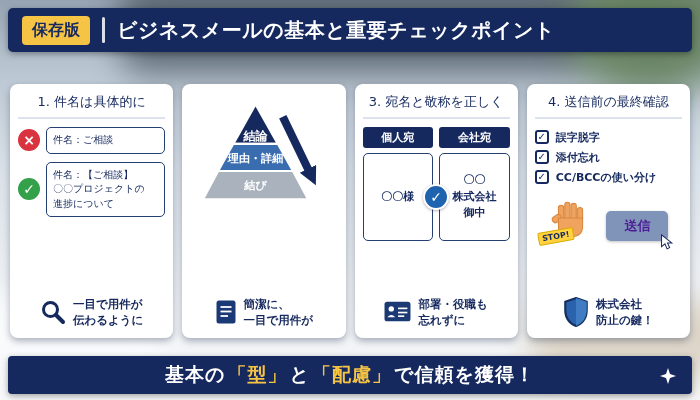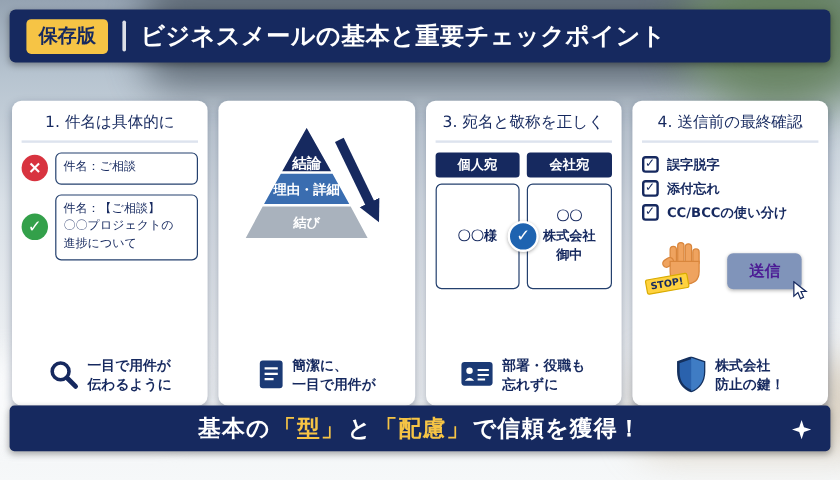--- a/index.html
+++ b/index.html
@@ -66,21 +66,21 @@
   .send-row { display:flex; align-items:flex-end; justify-content:center; gap:14px; width:100%; margin-top:12px; }
   .hand-wrap { position:relative; width:44px; height:42px; }
   .stop-badge { position:absolute; left:-10px; bottom:-2px; background:#ffd23e; color:#16295f; font-size:8px;
                 font-weight:bold; padding:1px 3px; border-radius:2px; transform:rotate(-10deg);
                 border:1px solid #d9ab00; }
   .send-btn { position:relative; background:#8094ba; color:#4c1d95; font-size:13px; font-weight:bold;
               padding:6px 18px; border-radius:5px; box-shadow:0 1px 3px rgba(0,0,0,.25); }
   .cursor-icon { position:absolute; right:-8px; bottom:-10px; }
 
   
-  .bottom-banner { position:absolute; left:8px; right:8px; bottom:24px; height:38px; background:#16295f;
+  .bottom-banner { position:absolute; left:8px; right:8px; bottom:6px; height:38px; background:#16295f;
                    border-radius:4px; display:flex; align-items:center; justify-content:center; gap:2px;
                    color:#fff; font-size:19px; font-weight:bold; letter-spacing:1px;
                    box-shadow:0 2px 6px rgba(0,0,0,.35); }
   .hl { color:#f6c445; }
   .sparkle { position:absolute; right:16px; bottom:10px; }
 </style>
 </head>
 <body>
 
 <div class="stage">

